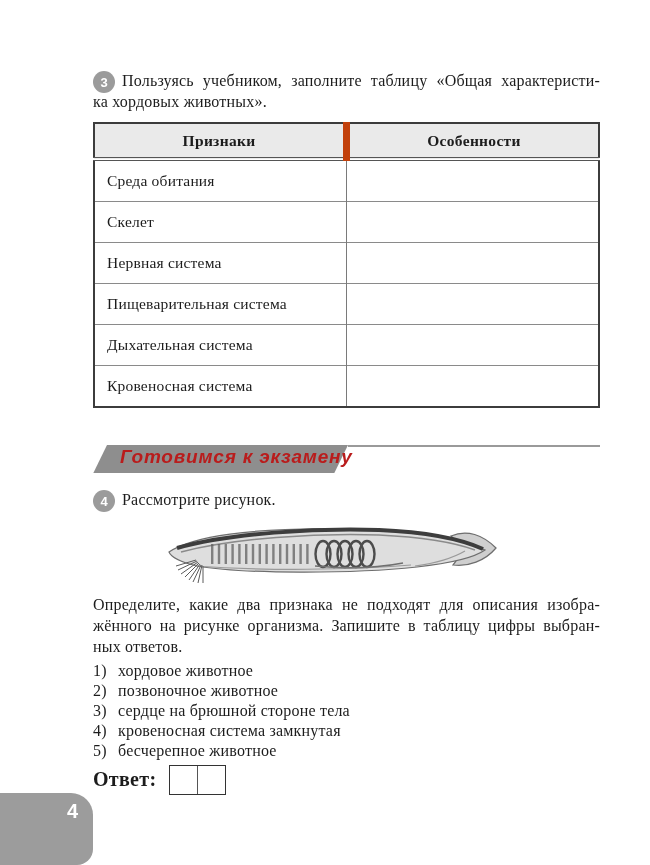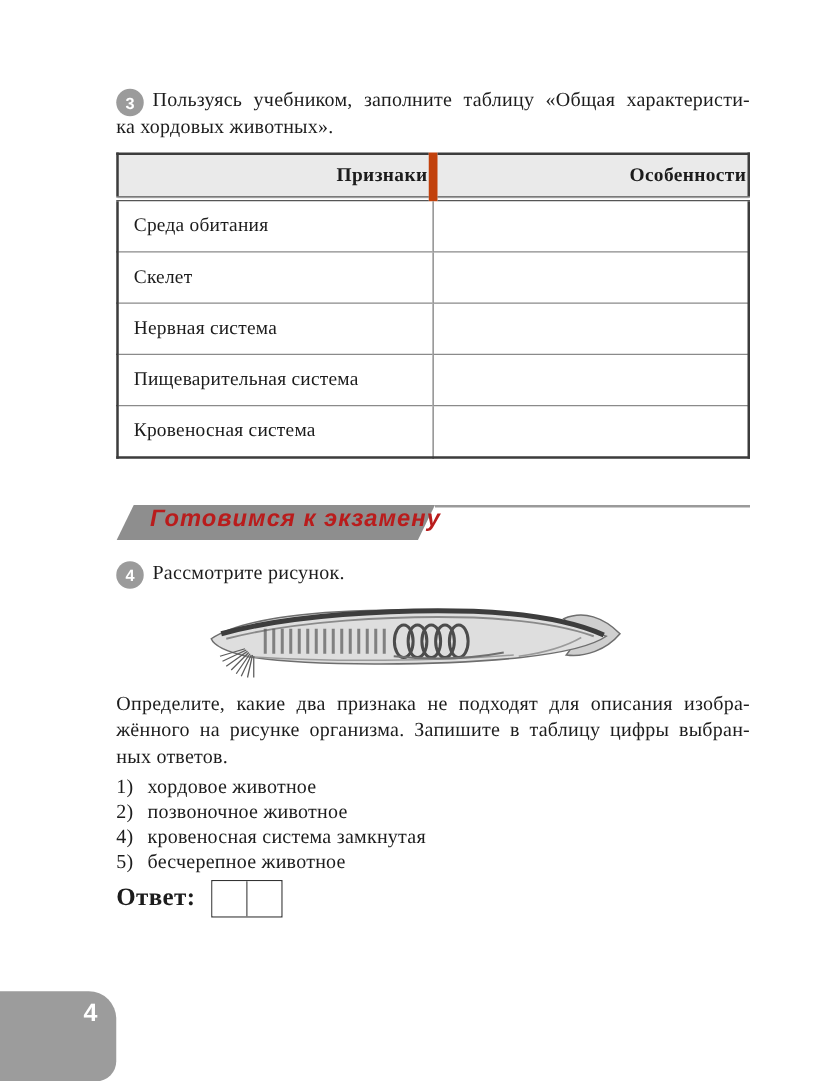--- a/index.html
+++ b/index.html
@@ -20,21 +20,21 @@
   .task-text{margin:0;font-size:16px;line-height:21px;letter-spacing:.2px;}
   .tline{display:block;text-align:justify;}
   .tline.j{text-align-last:justify;}
   .tline.first{text-indent:29px;}
   b{font-weight:normal;}
 
   
   table.chord{width:100%;border-collapse:collapse;border:2px solid #3c3c3c;margin-top:10px;}
   table.chord th{
     background:#eaeaea;border-bottom:4px double #555;font-weight:bold;
-    height:31px;font-size:15.5px;letter-spacing:.3px;text-align:right;margin-left:8px;
+    height:31px;font-size:15.5px;letter-spacing:.3px;text-align:center;margin-left:8px;
   }
   table.chord th + th{border-left:7px solid #c2410c;}
   table.chord td{border-top:1px solid #8a8a8a;height:40px;font-size:15.5px;
     letter-spacing:.2px;padding:0 0 0 12px;vertical-align:middle;}
   table.chord td + td{border-left:1px solid #7a7a7a;}
   td.feature{width:50%;}
 
   
   .banner{position:relative;margin-top:37px;height:28px;}
   .banner-bg{
@@ -108,20 +108,24 @@
       <tr>
         <td class="feature">Скелет</td>
         <td></td>
       </tr>
       <tr>
         <td class="feature">Нервная система</td>
         <td></td>
       </tr>
       <tr>
         <td class="feature">Пищеварительная система</td>
+        <td></td>
+      </tr>
+      <tr>
+        <td class="feature">Дыхательная система</td>
         <td></td>
       </tr>
       <tr>
         <td class="feature">Кровеносная система</td>
         <td></td>
       </tr>
     </tbody>
   </table>
 
   <div class="banner">
@@ -179,20 +183,23 @@
   </p>
 
   <div class="options">
     <div class="option">
       <span class="marker">1)</span><span>хордовое животное</span>
     </div>
     <div class="option">
       <span class="marker">2)</span><span>позвоночное животное</span>
     </div>
     <div class="option">
+      <span class="marker">3)</span><span>сердце на брюшной стороне тела</span>
+    </div>
+    <div class="option">
       <span class="marker">4)</span><span>кровеносная система замкнутая</span>
     </div>
     <div class="option">
       <span class="marker">5)</span><span>бесчерепное животное</span>
     </div>
   </div>
 
   <div class="answer-row">
     <span class="answer-label">Ответ:</span>
     <span class="answer-box">

